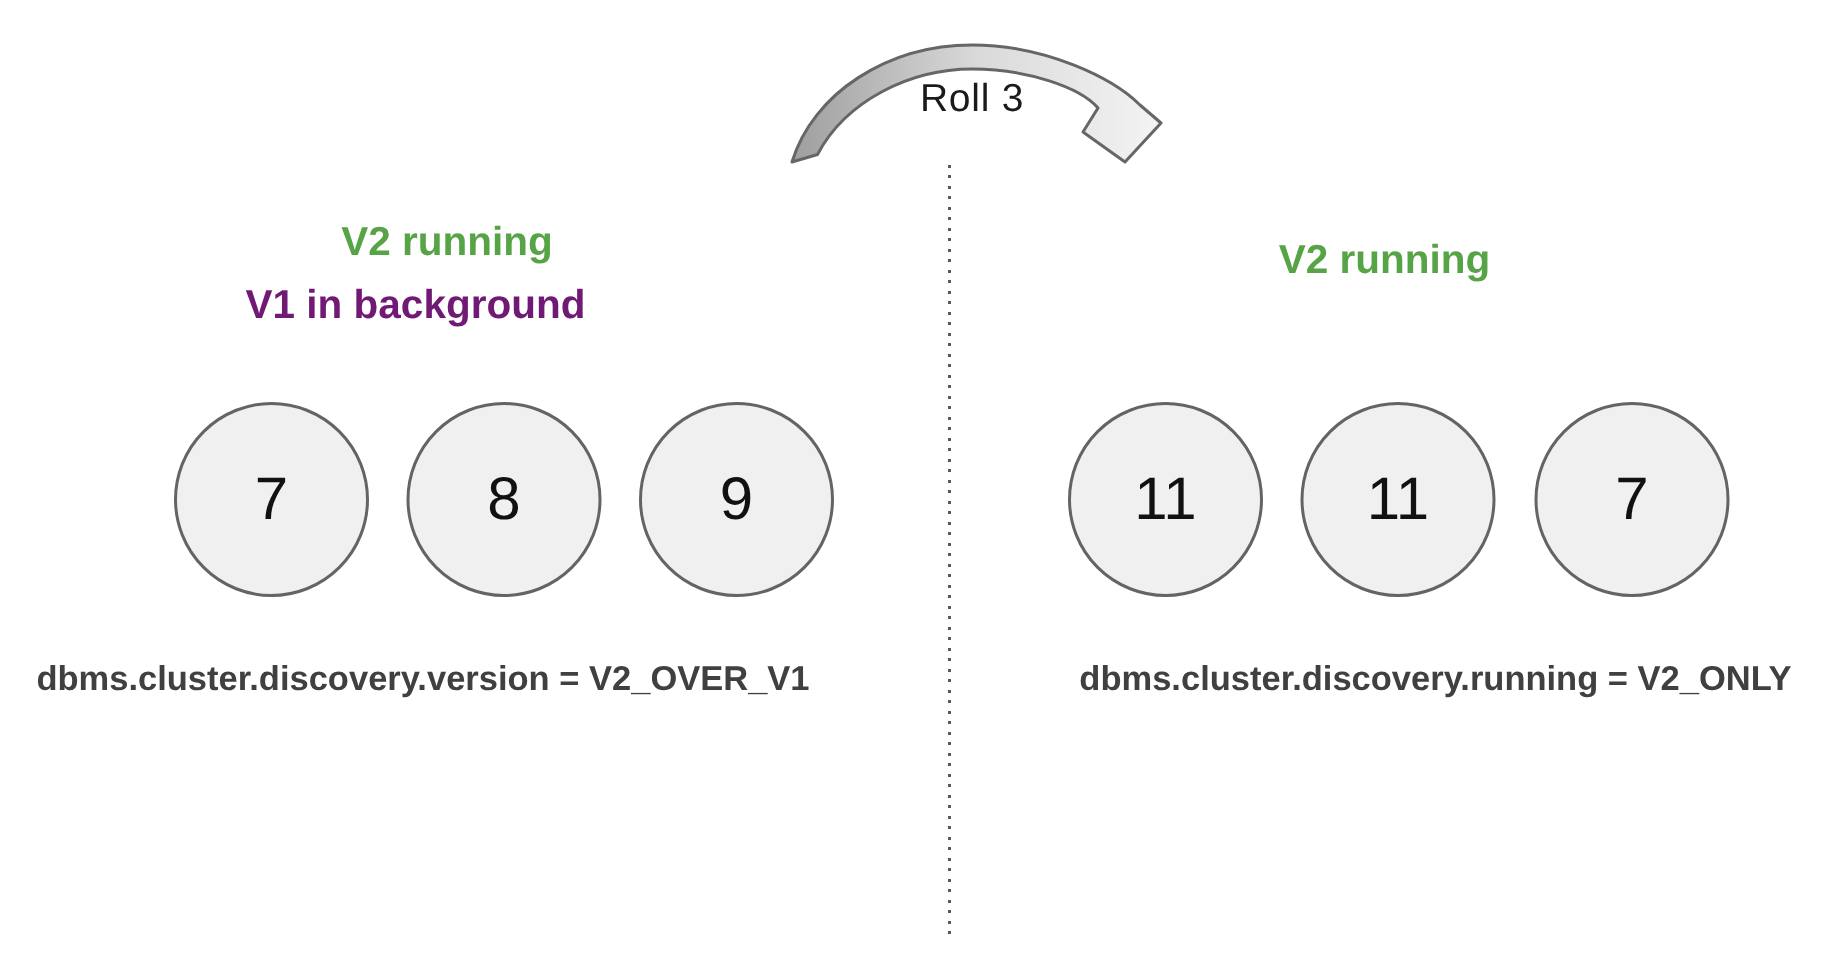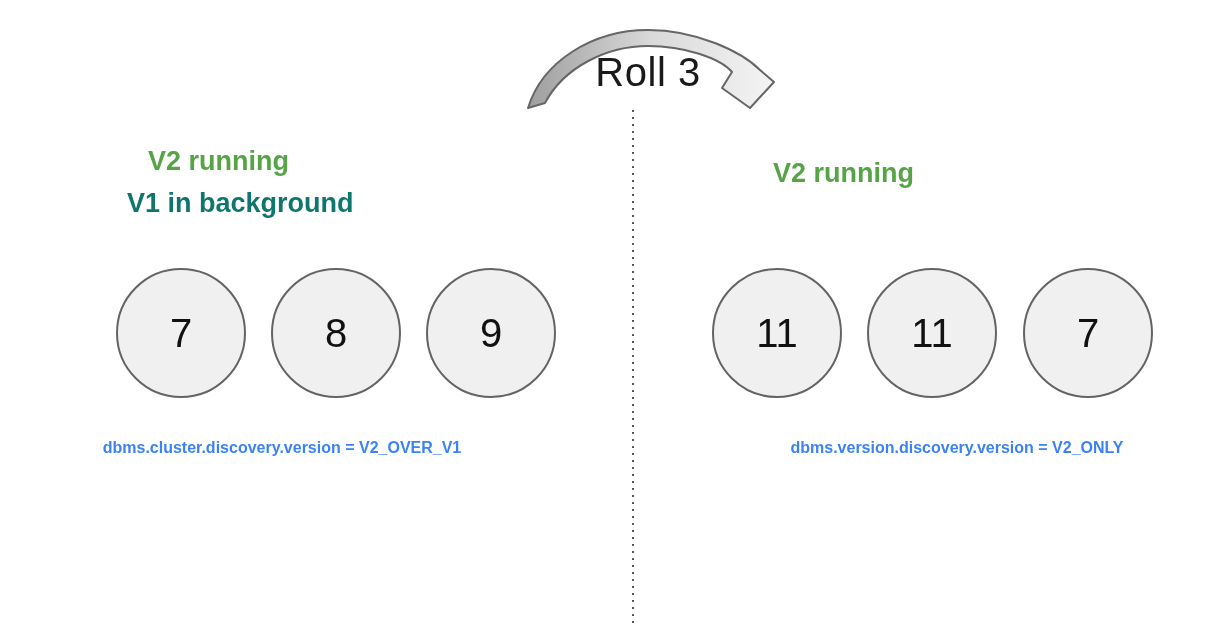--- a/index.html
+++ b/index.html
@@ -22,21 +22,21 @@
     left: 512px;
     top: 22px;
     width: 266px;
     height: 96px;
   }
   .roll-label {
     left: 548px;
     top: 50px;
     width: 200px;
     text-align: center;
-    font-size: 40px;
+    font-size: 26px;
     font-weight: 400;
     color: #1a1a1a;
     letter-spacing: 0.5px;
   }
 
   
   .divider {
     left: 632px;
     top: 110px;
     width: 2px;
@@ -44,25 +44,25 @@
     background-image: repeating-linear-gradient(
       to bottom,
       #595959 0px, #595959 2px,
       transparent 2px, transparent 7px);
   }
 
   
   .status {
     font-weight: 700;
     font-size: 27px;
-    text-align: left;
+    text-align: center;
     white-space: nowrap;
   }
   .status.green { color: #56a446; }
-  .status.dark  { color: #0f766e; }
+  .status.dark  { color: #701a75; }
 
   .left-status-v2  { left: 148px; top: 146px; width: 300px; }
   .left-status-v1  { left: 127px; top: 188px; width: 300px; }
   .right-status-v2 { left: 773px; top: 158px; width: 300px; }
 
   
   .node-circle {
     width: 130px;
     height: 130px;
     border-radius: 50%;
@@ -84,23 +84,23 @@
   .c-l3 { left: 426px; }
   .c-r1 { left: 712px; }
   .c-r2 { left: 867px; }
   .c-r3 { left: 1023px; }
 
   
   .config {
     top: 439px;
     width: 520px;
     text-align: center;
-    font-size: 16px;
+    font-size: 23px;
     font-weight: 700;
-    color: #3b82f6;
+    color: #404040;
     white-space: nowrap;
   }
   .left-config  { left: 22px; }
   .right-config { left: 697px; }
 </style>
 </head>
 <body>
 
 <div class="canvas">
 
@@ -151,16 +151,16 @@
     <div class="abs node-circle c-r1">
       <span class="node-number">11</span>
     </div>
     <div class="abs node-circle c-r2">
       <span class="node-number">11</span>
     </div>
     <div class="abs node-circle c-r3">
       <span class="node-number">7</span>
     </div>
 
-    <div class="abs config right-config">dbms.version.discovery.version = V2_ONLY</div>
+    <div class="abs config right-config">dbms.cluster.discovery.running = V2_ONLY</div>
   </div>
 
 </div>
 
 </body></html>

